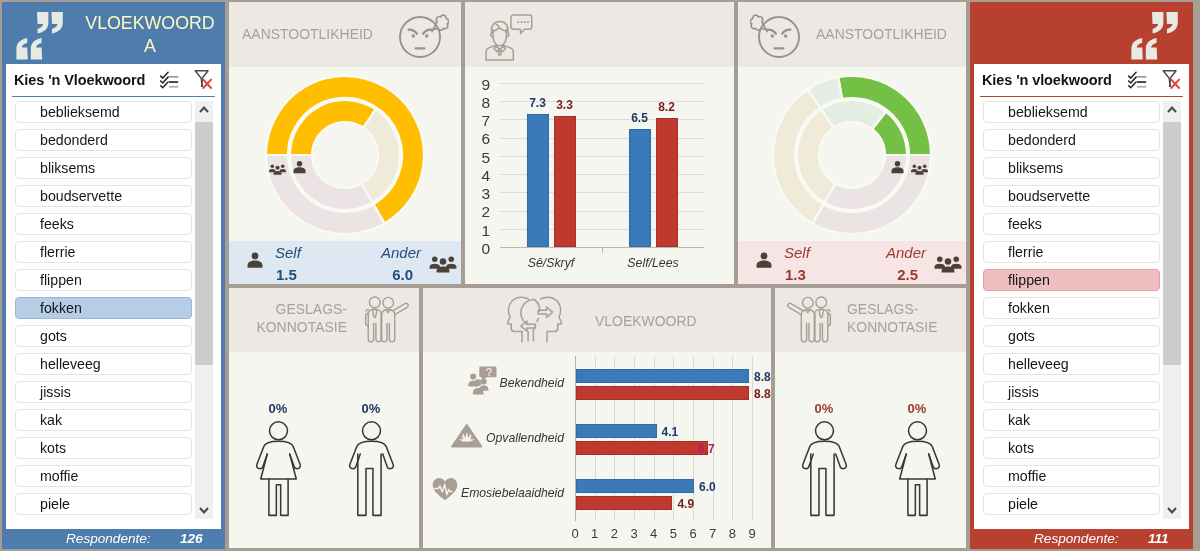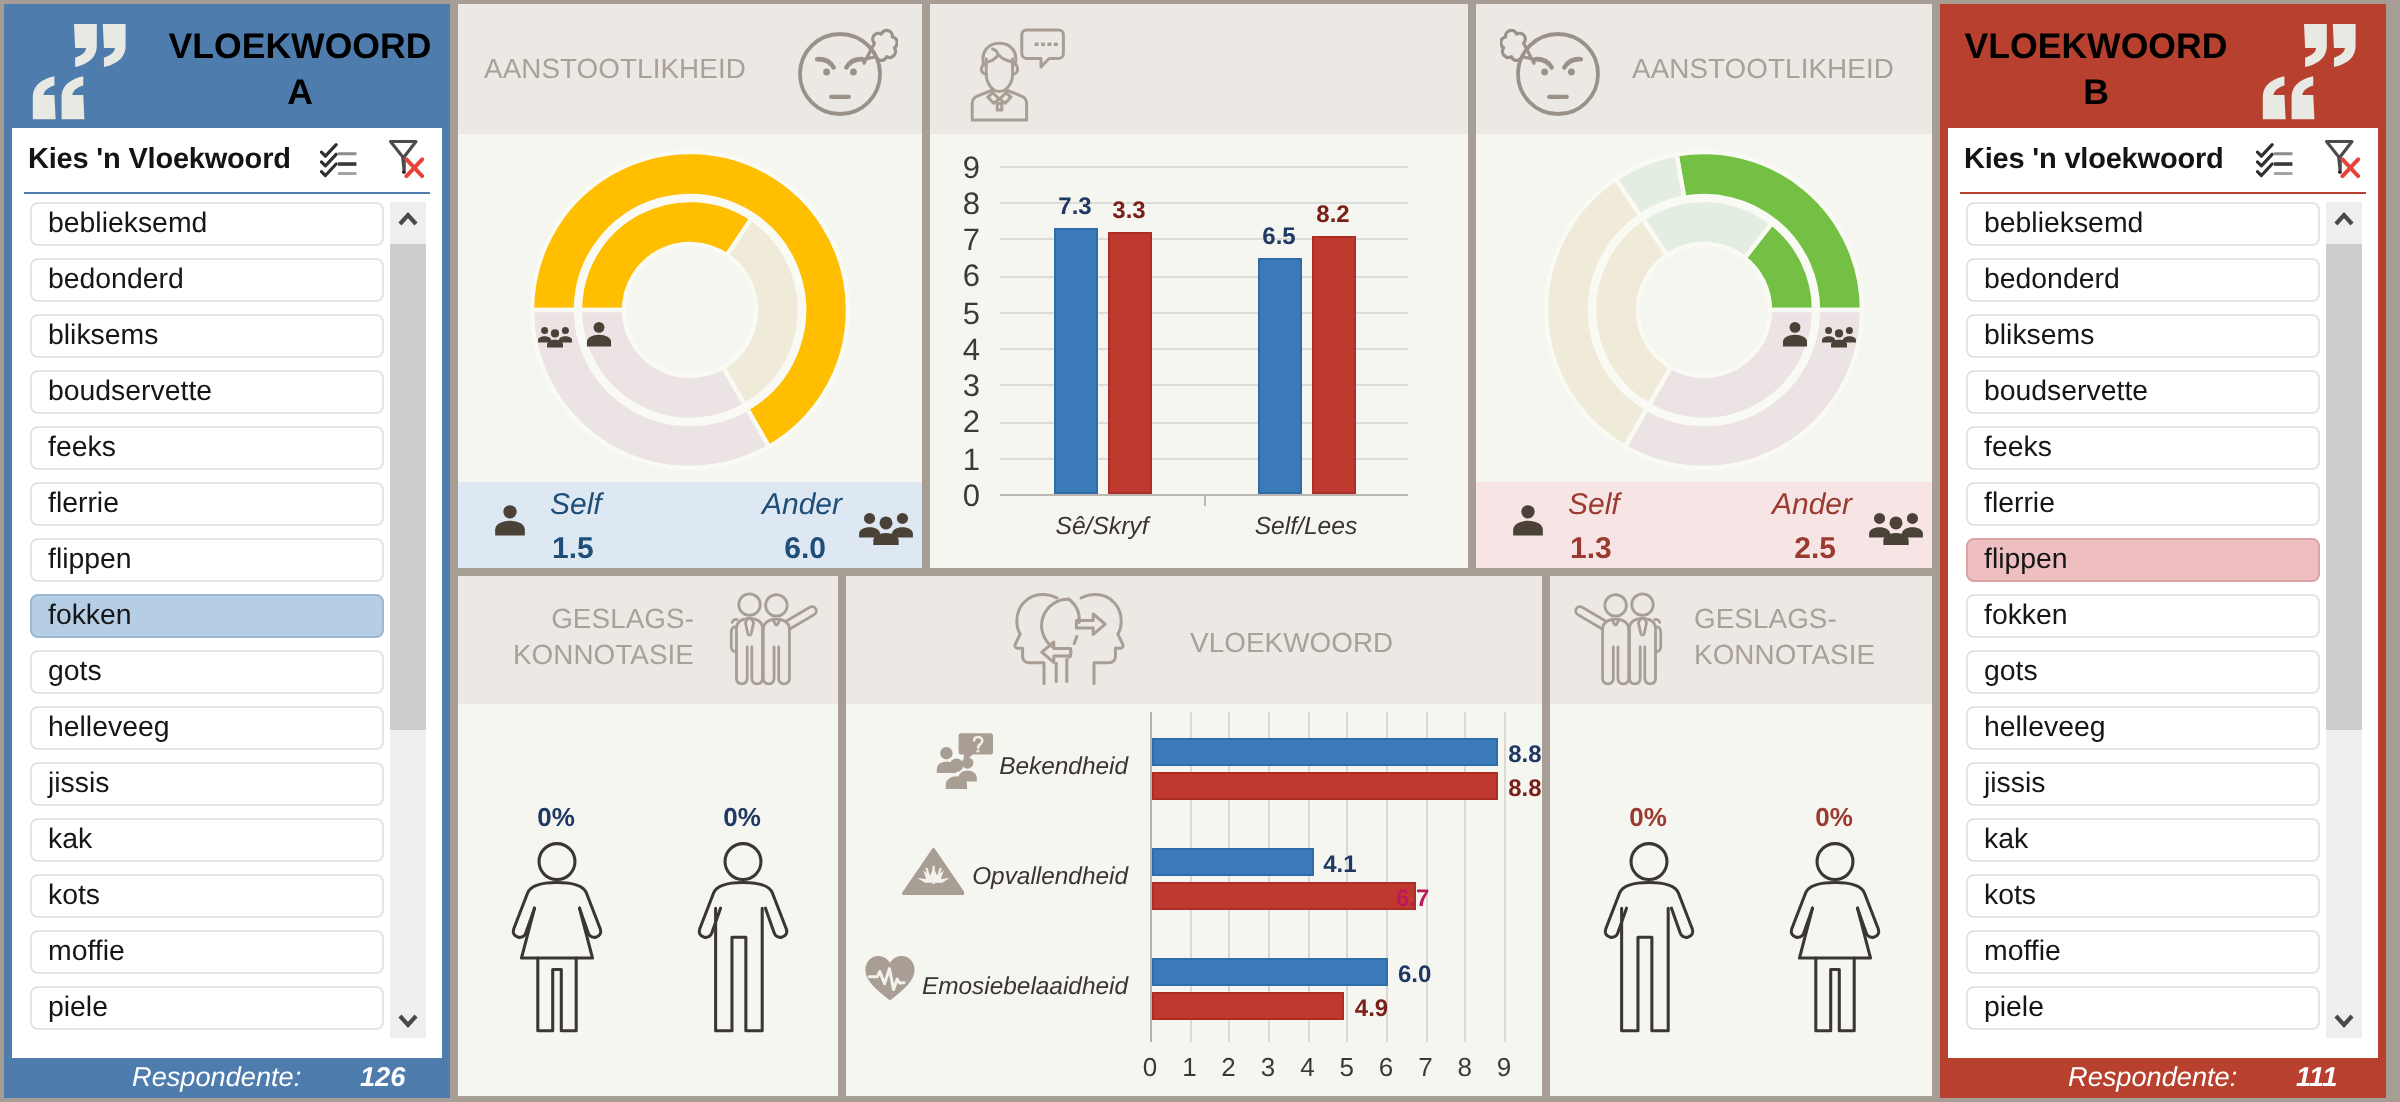--- a/index.html
+++ b/index.html
@@ -10,28 +10,28 @@
 .panel{position:absolute;background:#f6f6f1;overflow:hidden;}
 .phead{position:absolute;left:0;top:0;right:0;height:65px;background:#ece8e4;}
 .ptitle{position:absolute;color:#a9a09a;font-size:13.9px;letter-spacing:.05px;line-height:18px;}
 .picon{position:absolute;}
 
 
 .wlist{position:absolute;top:2px;height:547px;}
 .wl-a{left:2px;width:223px;background:#4e7cad;}
 .wl-b{left:970px;width:223px;background:#b7402f;}
 .wl-quote{position:absolute;}
-.wl-title{position:absolute;top:10px;color:#000000;font-size:17.8px;text-align:center;line-height:22.5px;font-weight:bold;}
+.wl-title{position:absolute;top:10px;color:#fef9c3;font-size:17.8px;text-align:center;line-height:22.5px;}
 .wl-card{position:absolute;left:4px;right:4px;top:62px;height:465px;background:#fff;}
 .wl-flabel{position:absolute;left:8px;top:8px;font-size:14.5px;font-weight:bold;color:#141414;letter-spacing:-.1px;}
 .wl-icn{position:absolute;cursor:pointer;}
 .wl-rule{position:absolute;left:6px;right:6px;top:32px;height:1px;}
 .wl-items{position:absolute;left:9px;top:37px;width:177px;bottom:2px;overflow:hidden;}
 .wl-item{position:relative;height:22px;margin-bottom:6px;border:1px solid #e4e4e4;border-radius:4px;background:#fff;
-         font-size:14.2px;color:#161616;line-height:21px;padding-left:8px;box-sizing:border-box;}
+         font-size:14.2px;color:#161616;line-height:21px;padding-left:24px;box-sizing:border-box;}
 .wl-item.sa{background:#b6cde6;border-color:#9bb7d2;}
 .wl-item.sb{background:#eebec0;border-color:#dba3a4;}
 .wl-sb{position:absolute;left:189px;top:37px;width:18px;height:418px;background:#efefef;}
 .wl-thumb{position:absolute;left:0px;width:18px;background:#cdcdcd;}
 .wl-arr{position:absolute;left:0;width:18px;height:18px;}
 .wl-foot{position:absolute;left:4px;right:4px;top:527px;height:21px;color:#fff;font-size:13.6px;font-style:italic;}
 .wl-foot .lbl{position:absolute;left:60px;top:2px;}
 .wl-foot .val{position:absolute;left:174px;top:2px;font-weight:bold;}
 
 
@@ -129,21 +129,20 @@
       <div class="wl-quote" style="left:161px;top:10px;width:48px;height:52px"><svg viewBox="0 0 48 52" width="100%" height="100%" fill="#e9e9e4">
           <g transform="translate(21.0,0.0)">
             <path d="M0,0 h11.4 v10.75 c0,6.67 -5.13,9.46 -10.83,10.75 v-4.62 c3.42,-1.07 5.36,-2.79 5.47,-4.84 h-5.47 z"></path>
             <path d="M14.4,0 h11.4 v10.75 c0,6.67 -5.13,9.46 -10.83,10.75 v-4.62 c3.42,-1.07 5.36,-2.79 5.47,-4.84 h-5.47 z"></path>
           </g>
           <g transform="translate(26.2,47.6) rotate(180)">
             <path d="M0,0 h11.4 v10.75 c0,6.67 -5.13,9.46 -10.83,10.75 v-4.62 c3.42,-1.07 5.36,-2.79 5.47,-4.84 h-5.47 z"></path>
             <path d="M14.4,0 h11.4 v10.75 c0,6.67 -5.13,9.46 -10.83,10.75 v-4.62 c3.42,-1.07 5.36,-2.79 5.47,-4.84 h-5.47 z"></path>
           </g>
         </svg></div>
-      <div class="wl-title" style="left:8px;width:140px">VLOEKWOORD B</div>
       <div class="wl-card">
         <div class="wl-flabel">Kies 'n vloekwoord</div>
         <div class="wl-icn" style="left:154px;top:7px;width:19px;height:18px"><svg viewBox="0 0 24 22" width="100%" height="100%" fill="none">
             <path d="M0.9 6.1 L3.4 8.6 L10.2 1.3" stroke="#2f2f2f" stroke-width="2.0" stroke-linecap="round" stroke-linejoin="round"></path>
             <path d="M0.9 12.2 L3.4 14.7 L10.2 7.4" stroke="#2f2f2f" stroke-width="2.0" stroke-linecap="round" stroke-linejoin="round"></path>
             <path d="M0.9 18.3 L3.4 20.8 L10.2 13.5" stroke="#2f2f2f" stroke-width="2.0" stroke-linecap="round" stroke-linejoin="round"></path>
             <rect x="11.4" y="6.1" width="11.6" height="1.9" fill="#8c8c8c"></rect>
             <rect x="11.4" y="12.4" width="11.6" height="2.3" fill="#3a3a3a"></rect>
             <rect x="11.4" y="18.6" width="11.6" height="1.9" fill="#a3a3a3"></rect>
           </svg></div>

